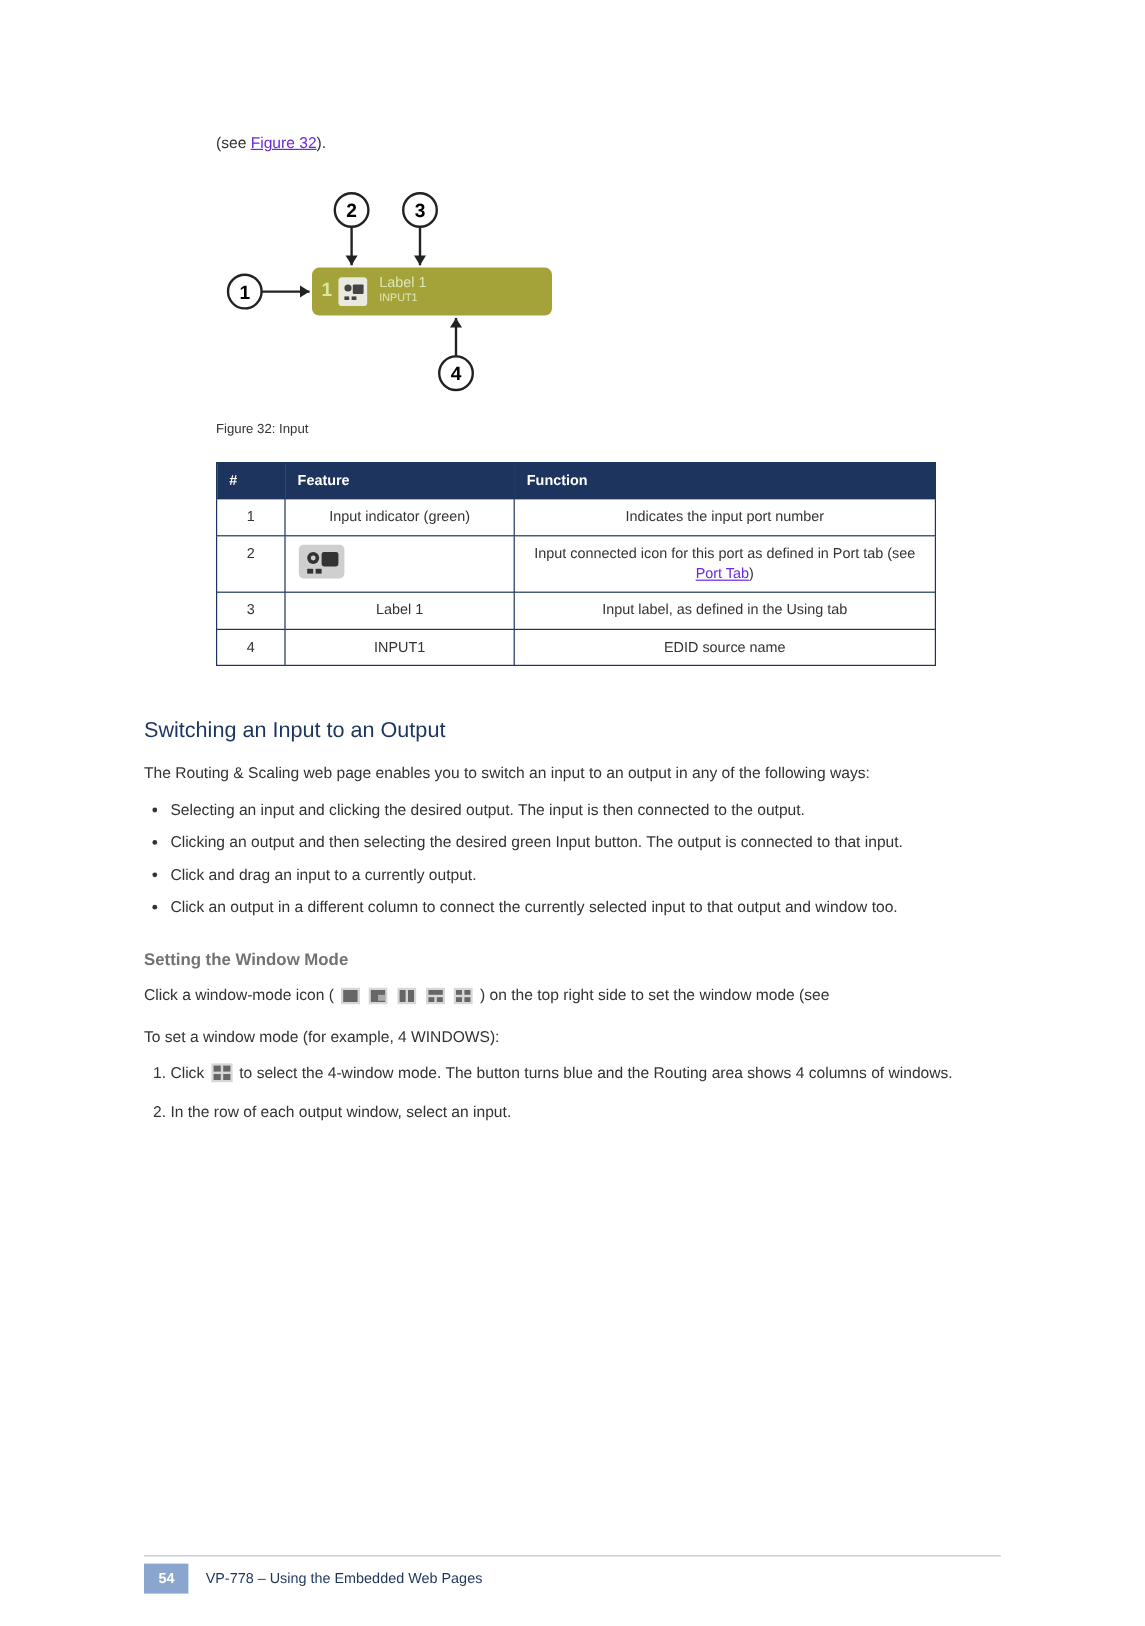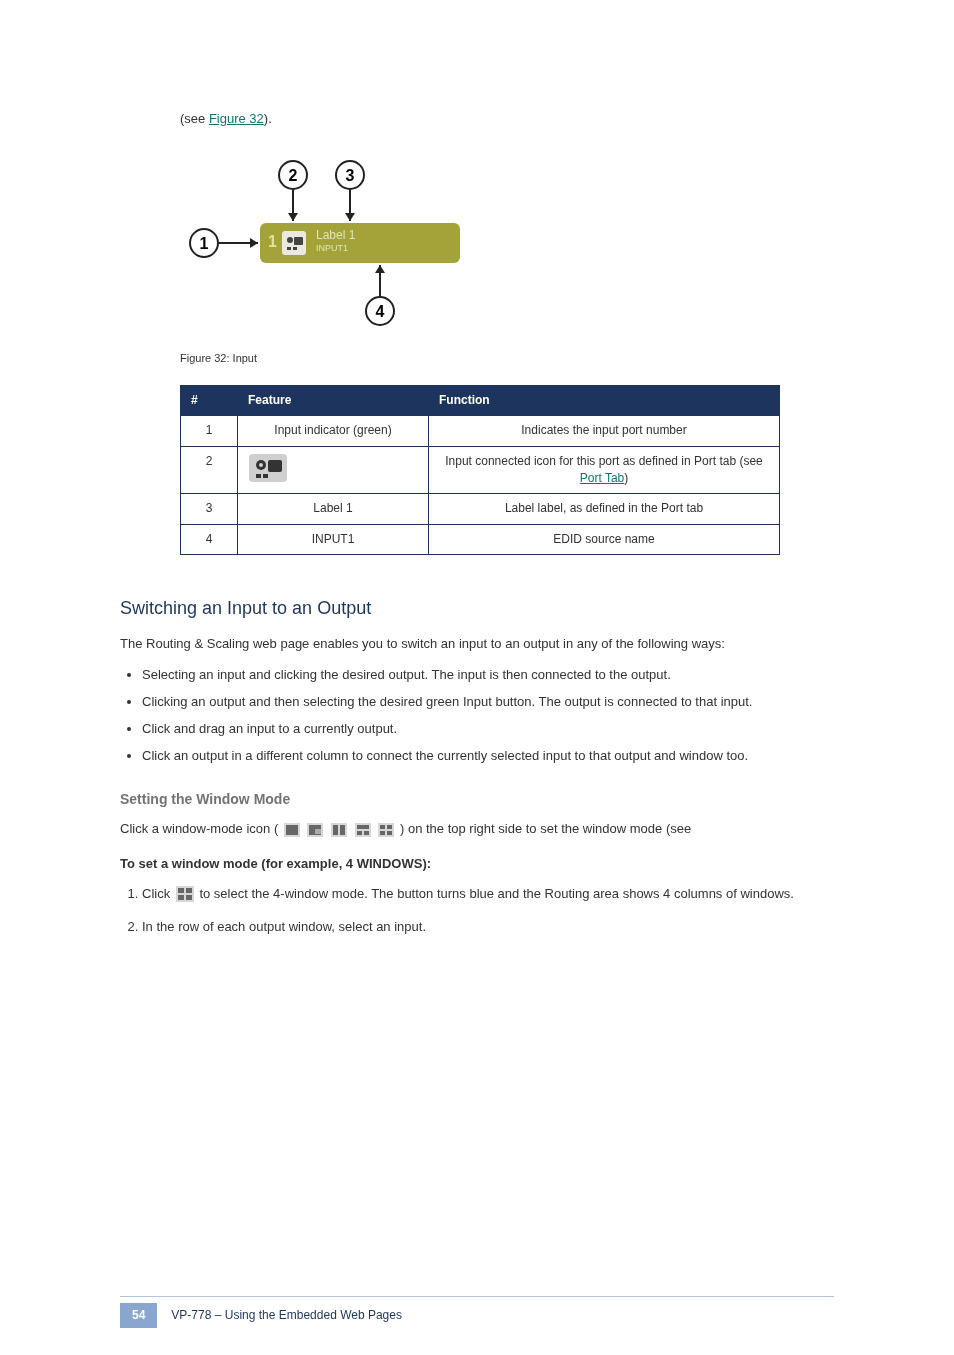--- a/index.html
+++ b/index.html
@@ -16,21 +16,21 @@
     min-height: 1355px;
     position: relative;
     box-sizing: border-box;
     padding: 110px 120px 60px 120px;
   }
   .intro {
     margin: 0 0 14px 0;
     padding-left: 60px;
   }
   a.link {
-    color: #0f766e;
+    color: #6d28d9;
     text-decoration: underline;
   }
   .figure-wrap {
     padding-left: 60px;
     margin-bottom: 24px;
   }
   svg.figure {
     display: block;
   }
   .caption {
@@ -206,21 +206,21 @@
               <rect x="15" y="21" width="5" height="4" fill="#333"></rect>
             </svg>
           </td>
           <td>
             <span>Input connected icon for this port as defined in </span><span>Port tab</span><span> (see </span><a class="link" href="#">Port Tab</a><span>)</span>
           </td>
         </tr>
         <tr>
           <td class="num">3</td>
           <td class="feature">Label 1</td>
-          <td>Label label, as defined in the Port tab</td>
+          <td>Input label, as defined in the Using tab</td>
         </tr>
         <tr>
           <td class="num">4</td>
           <td class="feature">INPUT1</td>
           <td>EDID source name</td>
         </tr>
       </tbody>
     </table>
   </div>
 
@@ -272,21 +272,21 @@
           <rect x="0" y="0" width="16" height="14" fill="#d7d7d7"></rect>
           <rect x="2" y="2" width="5" height="4" fill="#666"></rect>
           <rect x="9" y="2" width="5" height="4" fill="#666"></rect>
           <rect x="2" y="8" width="5" height="4" fill="#666"></rect>
           <rect x="9" y="8" width="5" height="4" fill="#666"></rect>
         </svg>
     </span>
     <span>) on the top right side to set the window mode (see </span>
   </p>
 
-  <p class="body" style="font-weight:bold;">To set a window mode (for example, 4 WINDOWS):</p>
+  <p class="body" style="font-weight:normal;">To set a window mode (for example, 4 WINDOWS):</p>
   <ol class="steps">
     <li>
       <span>Click </span>
       <span class="inline-icon">
         <svg width="18" height="16">
             <rect x="0" y="0" width="18" height="16" fill="#d7d7d7"></rect>
             <rect x="2" y="2" width="6" height="5" fill="#666"></rect>
             <rect x="10" y="2" width="6" height="5" fill="#666"></rect>
             <rect x="2" y="9" width="6" height="5" fill="#666"></rect>
             <rect x="10" y="9" width="6" height="5" fill="#666"></rect>

